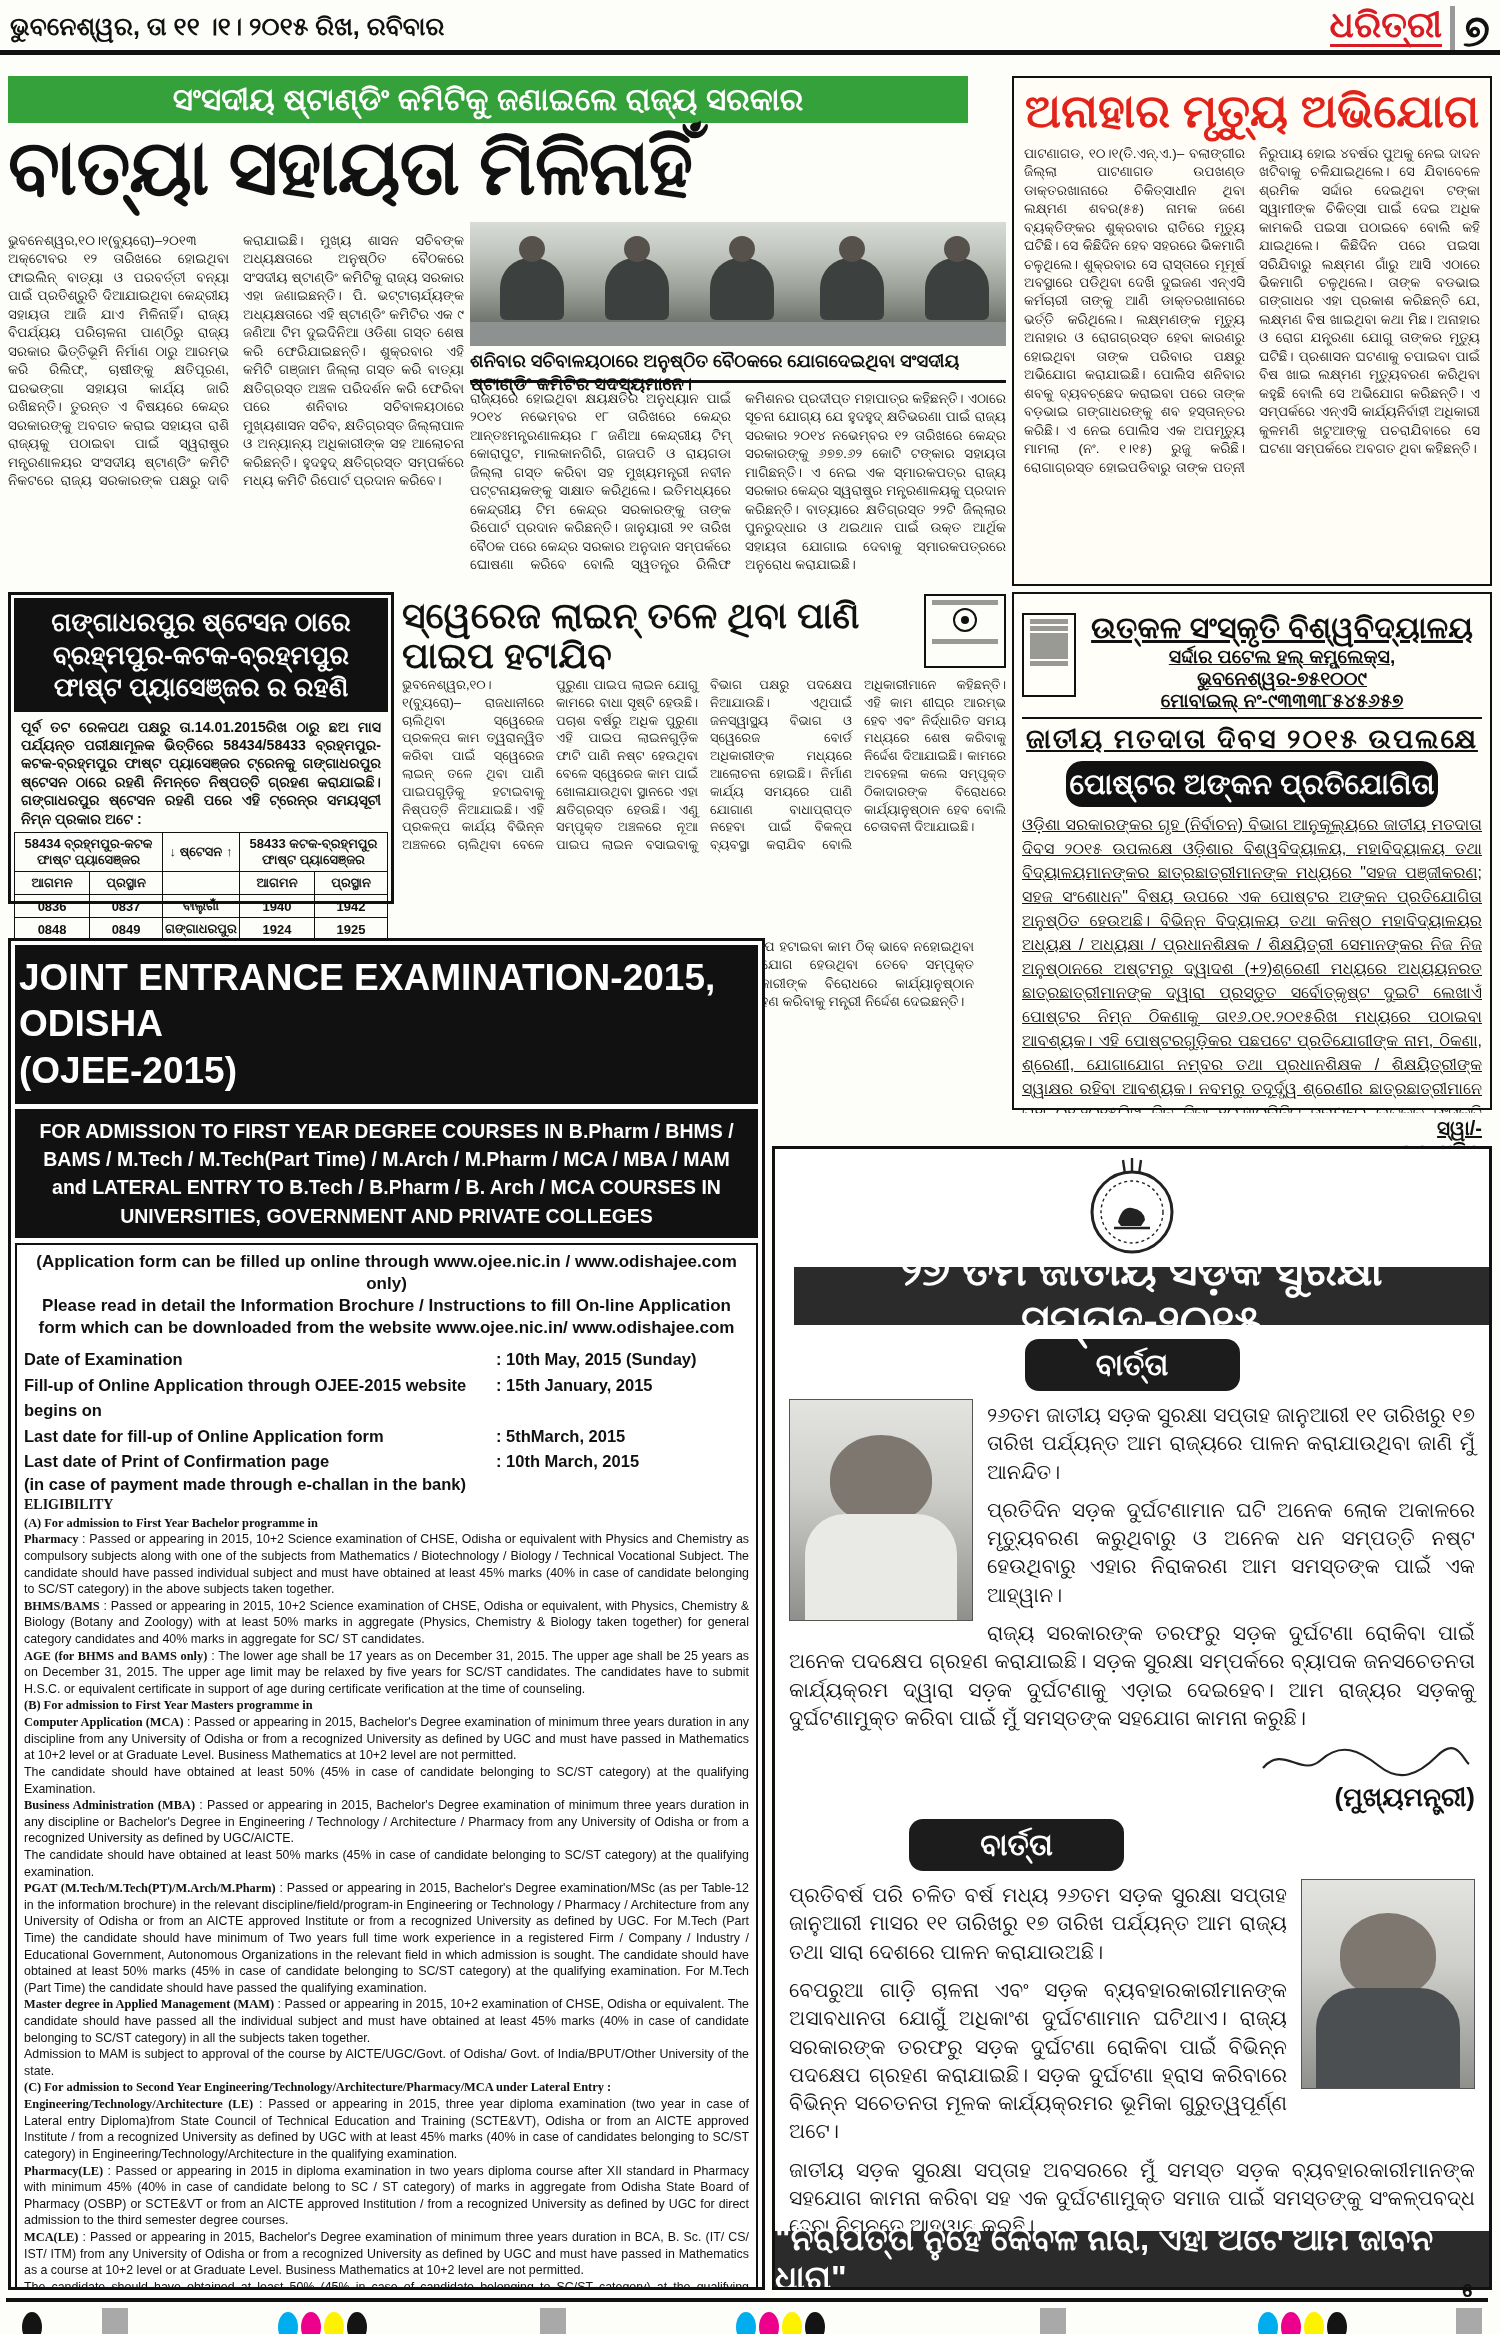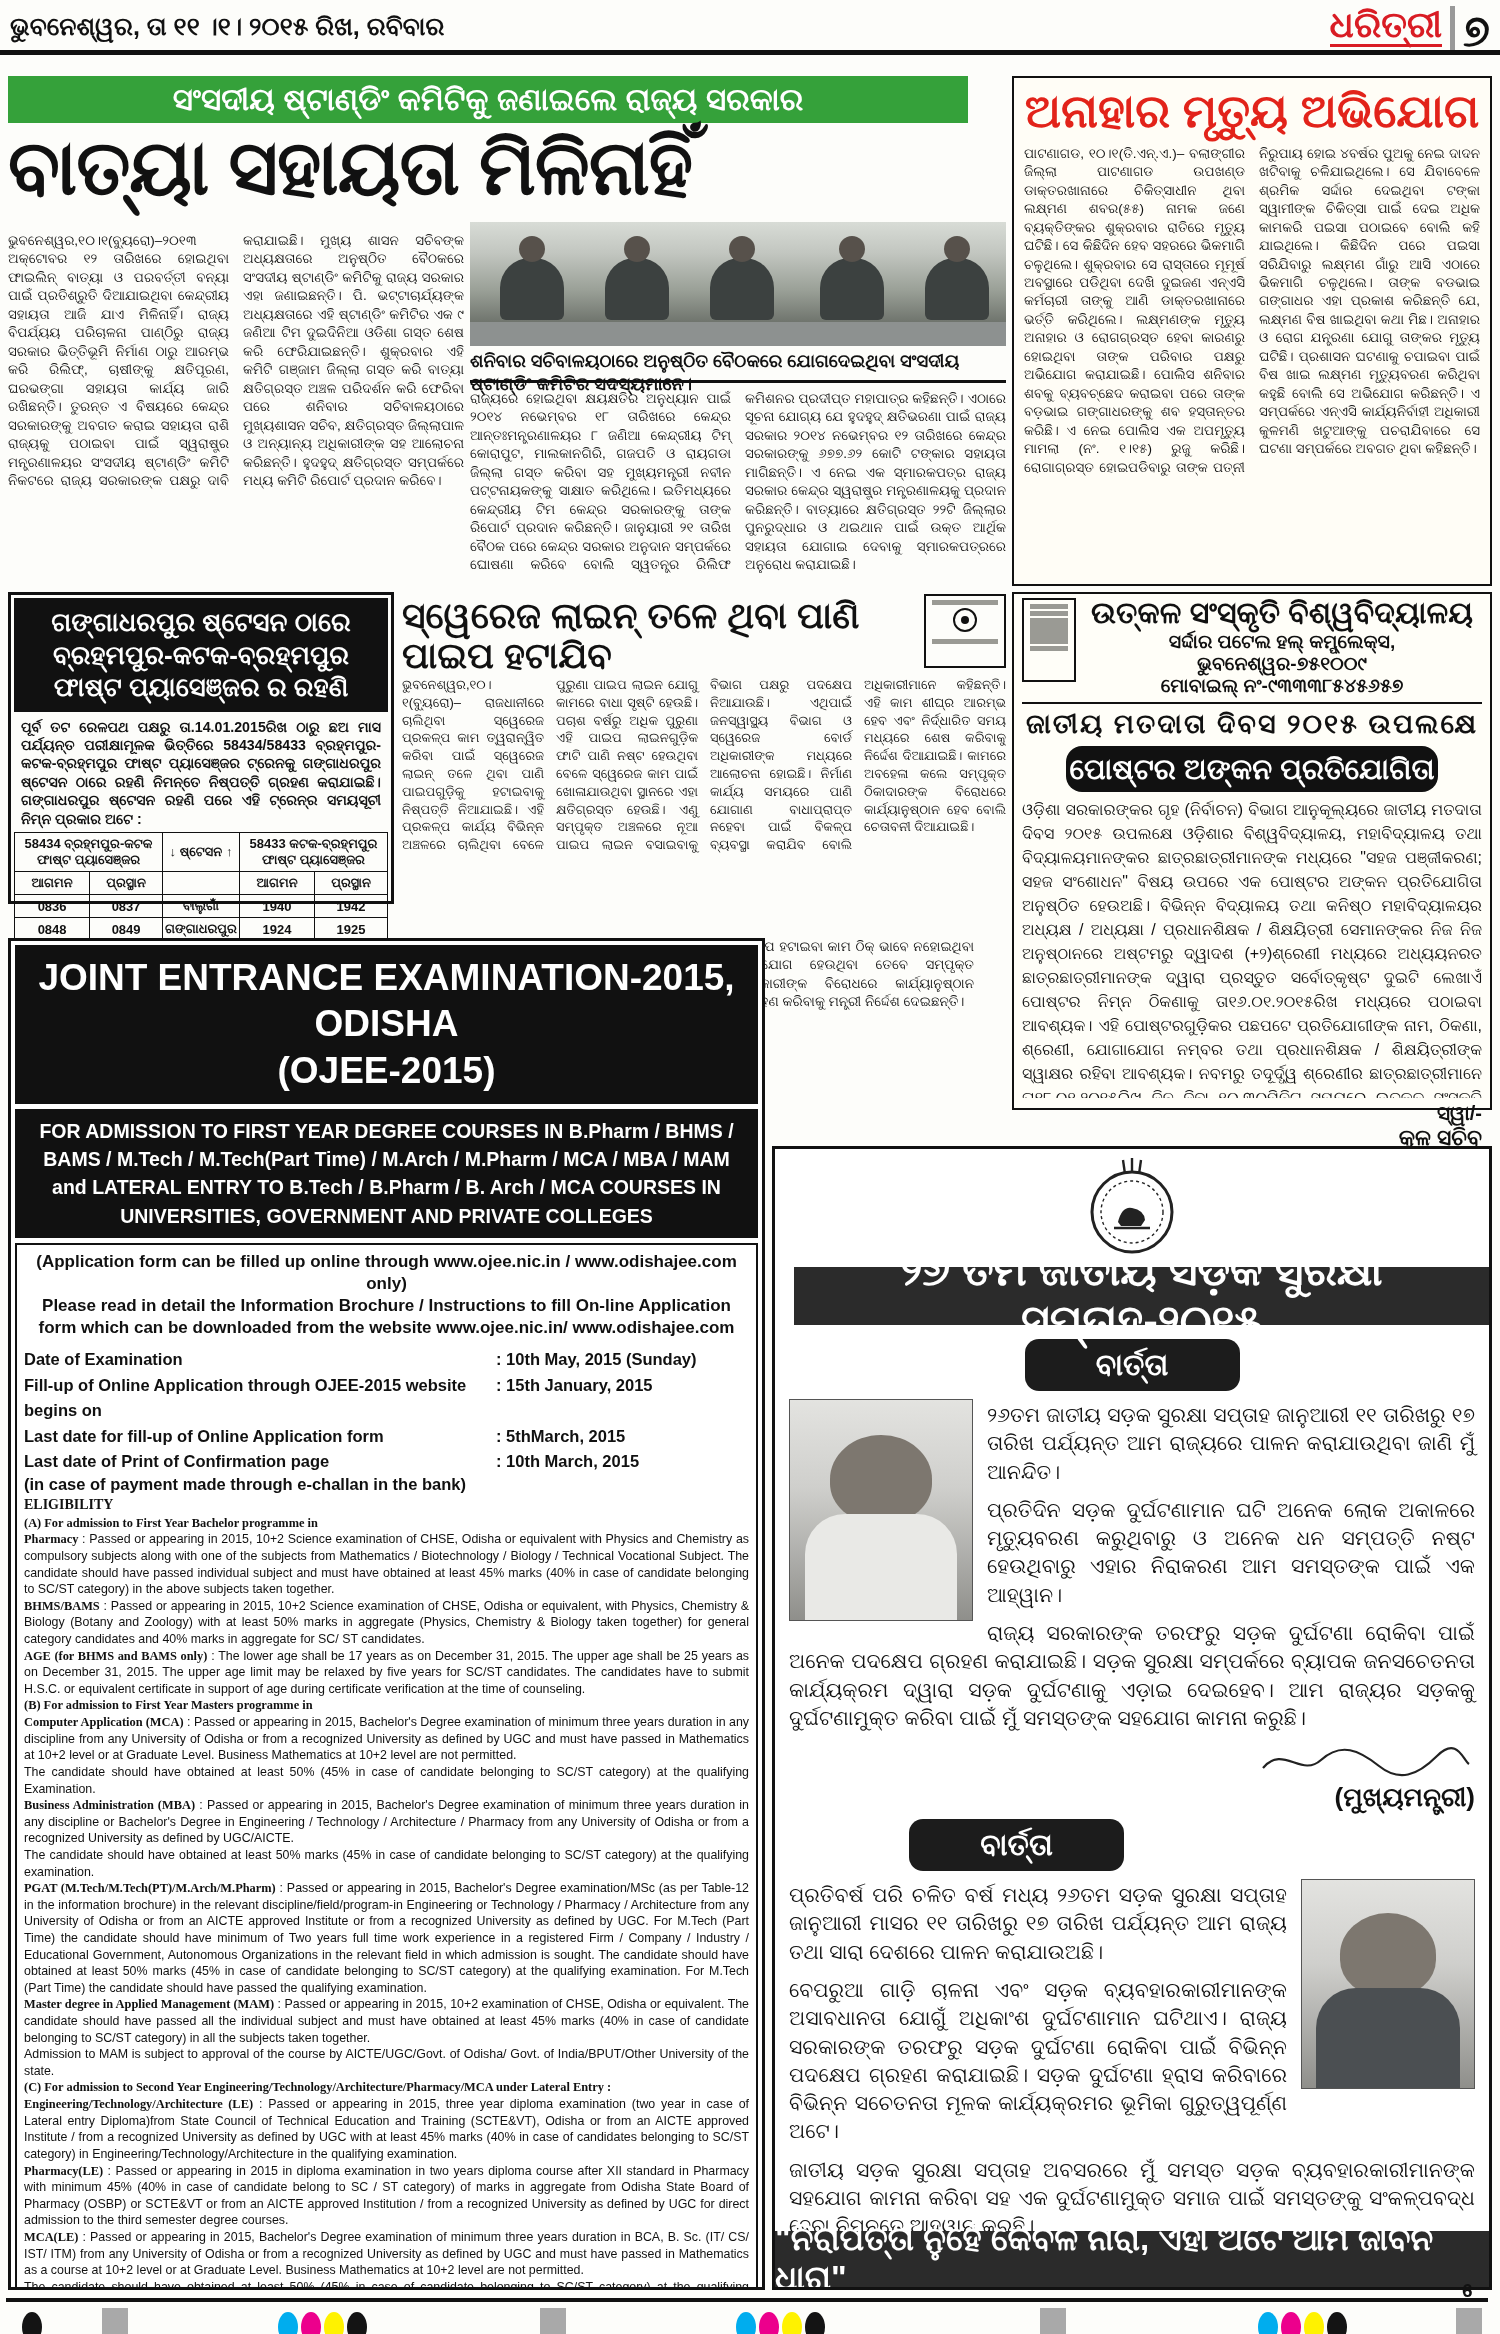--- a/index.html
+++ b/index.html
@@ -42,21 +42,21 @@
   .minibar{height:5px;background:#9a9a94;margin:2px 4px;}
   
   .uni-title{font-size:30px;font-weight:bold;text-align:center;}
   .uni-addr{font-size:19px;font-weight:bold;text-align:center;}
   .uni-occ{font-size:27px;font-weight:bold;text-align:center;letter-spacing:2px;}
   .pill{background:#111;color:#fff;border-radius:16px;text-align:center;font-weight:bold;}
   .uni-body{font-size:16px;line-height:1.5;}
   .sig-right{text-align:right;font-weight:bold;}
   
   .oj-outer{border:3px solid #111;box-sizing:border-box;overflow:hidden;background:#fff;}
-  .oj-title{background:#111;color:#fff;text-align:center;font-weight:bold;font-size:37px;line-height:1.25;padding:10px 4px;}
+  .oj-title{background:#111;color:#fff;font-weight:bold;font-size:37px;line-height:1.25;padding:10px 4px;}
   .oj-sub{background:#111;color:#fff;text-align:center;font-weight:bold;font-size:19.5px;line-height:1.45;padding:8px 10px;margin-top:5px;}
   .oj-note{font-size:17px;font-weight:bold;text-align:center;line-height:1.3;}
   .oj-body{font-size:12.4px;line-height:1.34;}
   .oj-sched{display:flex;font-size:16.5px;font-weight:bold;line-height:1.55;}
   .oj-sched .lbl{width:472px;}
   .oj-sched .val{flex:1;}
   .hang{ text-indent:-18px;margin-left:18px;}
   .sub1{margin-left:40px;text-indent:-0px;}
   .ld{font-weight:bold;font-family:Liberation Serif, serif;}
   
@@ -207,21 +207,21 @@
   <div class="minibar"></div>
 </div>
 <div class="abs cols4 ob jt" style="left:402px;top:676px;width:604px;height:228px;font-size:13px;overflow:hidden;">
   <span>ଭୁବନେଶ୍ୱର,୧୦।୧(ବ୍ୟୁରୋ)– ରାଜଧାନୀରେ ଚାଲିଥିବା ସ୍ୱେରେଜ ପ୍ରକଳ୍ପ କାମ ତ୍ୱରାନ୍ୱିତ କରିବା ପାଇଁ ସ୍ୱେରେଜ ଲାଇନ୍ ତଳେ ଥିବା ପାଣି ପାଇପଗୁଡ଼ିକୁ ହଟାଇବାକୁ ନିଷ୍ପତ୍ତି ନିଆଯାଇଛି। ଏହି ପ୍ରକଳ୍ପ କାର୍ଯ୍ୟ ବିଭିନ୍ନ ଅଞ୍ଚଳରେ ଚାଲିଥିବା ବେଳେ ପୁରୁଣା ପାଇପ ଲାଇନ ଯୋଗୁ କାମରେ ବାଧା ସୃଷ୍ଟି ହେଉଛି।</span>
   <span>ପଚାଶ ବର୍ଷରୁ ଅଧିକ ପୁରୁଣା ଏହି ପାଇପ ଲାଇନଗୁଡ଼ିକ ଫାଟି ପାଣି ନଷ୍ଟ ହେଉଥିବା ବେଳେ ସ୍ୱେରେଜ କାମ ପାଇଁ ଖୋଳାଯାଉଥିବା ସ୍ଥାନରେ ଏହା କ୍ଷତିଗ୍ରସ୍ତ ହେଉଛି। ଏଣୁ ସମ୍ପୃକ୍ତ ଅଞ୍ଚଳରେ ନୂଆ ପାଇପ ଲାଇନ ବସାଇବାକୁ ବିଭାଗ ପକ୍ଷରୁ ପଦକ୍ଷେପ ନିଆଯାଉଛି।</span>
   <span>ଏଥିପାଇଁ ଜନସ୍ୱାସ୍ଥ୍ୟ ବିଭାଗ ଓ ସ୍ୱେରେଜ ବୋର୍ଡ ଅଧିକାରୀଙ୍କ ମଧ୍ୟରେ ଆଲୋଚନା ହୋଇଛି। ନିର୍ମାଣ କାର୍ଯ୍ୟ ସମୟରେ ପାଣି ଯୋଗାଣ ବାଧାପ୍ରାପ୍ତ ନହେବା ପାଇଁ ବିକଳ୍ପ ବ୍ୟବସ୍ଥା କରାଯିବ ବୋଲି ଅଧିକାରୀମାନେ କହିଛନ୍ତି।</span>
   <span>ଏହି କାମ ଶୀଘ୍ର ଆରମ୍ଭ ହେବ ଏବଂ ନିର୍ଦ୍ଧାରିତ ସମୟ ମଧ୍ୟରେ ଶେଷ କରିବାକୁ ନିର୍ଦ୍ଦେଶ ଦିଆଯାଇଛି। କାମରେ ଅବହେଳା କଲେ ସମ୍ପୃକ୍ତ ଠିକାଦାରଙ୍କ ବିରୋଧରେ କାର୍ଯ୍ୟାନୁଷ୍ଠାନ ହେବ ବୋଲି ଚେତାବନୀ ଦିଆଯାଇଛି।</span>
 </div>
 <div class="abs ob jt" style="left:740px;top:938px;width:234px;height:200px;overflow:hidden;">ପାଇପ ହଟାଇବା କାମ ଠିକ୍ ଭାବେ ନହୋଇଥିବା ଅଭିଯୋଗ ହେଉଥିବା ତେବେ ସମ୍ପୃକ୍ତ ଅଧିକାରୀଙ୍କ ବିରୋଧରେ କାର୍ଯ୍ୟାନୁଷ୍ଠାନ ଗ୍ରହଣ କରିବାକୁ ମନ୍ତ୍ରୀ ନିର୍ଦ୍ଦେଶ ଦେଇଛନ୍ତି।</div>
 
-<div class="abs box" style="left:1012px;top:592px;width:480px;height:518px;padding:2px 8px;background:#fffef8;">
+<div class="abs box" style="left:1012px;top:592px;width:480px;height:518px;padding:17px 8px;background:#fffef8;text-decoration:underline;">
   <div style="position:relative;">
     <div class="minibox" style="position:absolute;left:0;top:2px;width:54px;height:84px;">
       <div class="minibar"></div>
       <div class="minibar"></div>
       <div class="minibar" style="height:26px;"></div>
       <div class="minibar"></div>
     </div>
     <div style="margin-left:60px;">
       <div class="uni-title">ଉତ୍କଳ ସଂସ୍କୃତି ବିଶ୍ୱବିଦ୍ୟାଳୟ</div>
       <div class="uni-addr">ସର୍ଦ୍ଦାର ପଟେଲ ହଲ୍ କମ୍ପ୍ଲେକ୍ସ, ଭୁବନେଶ୍ୱର-୭୫୧୦୦୯</div>

